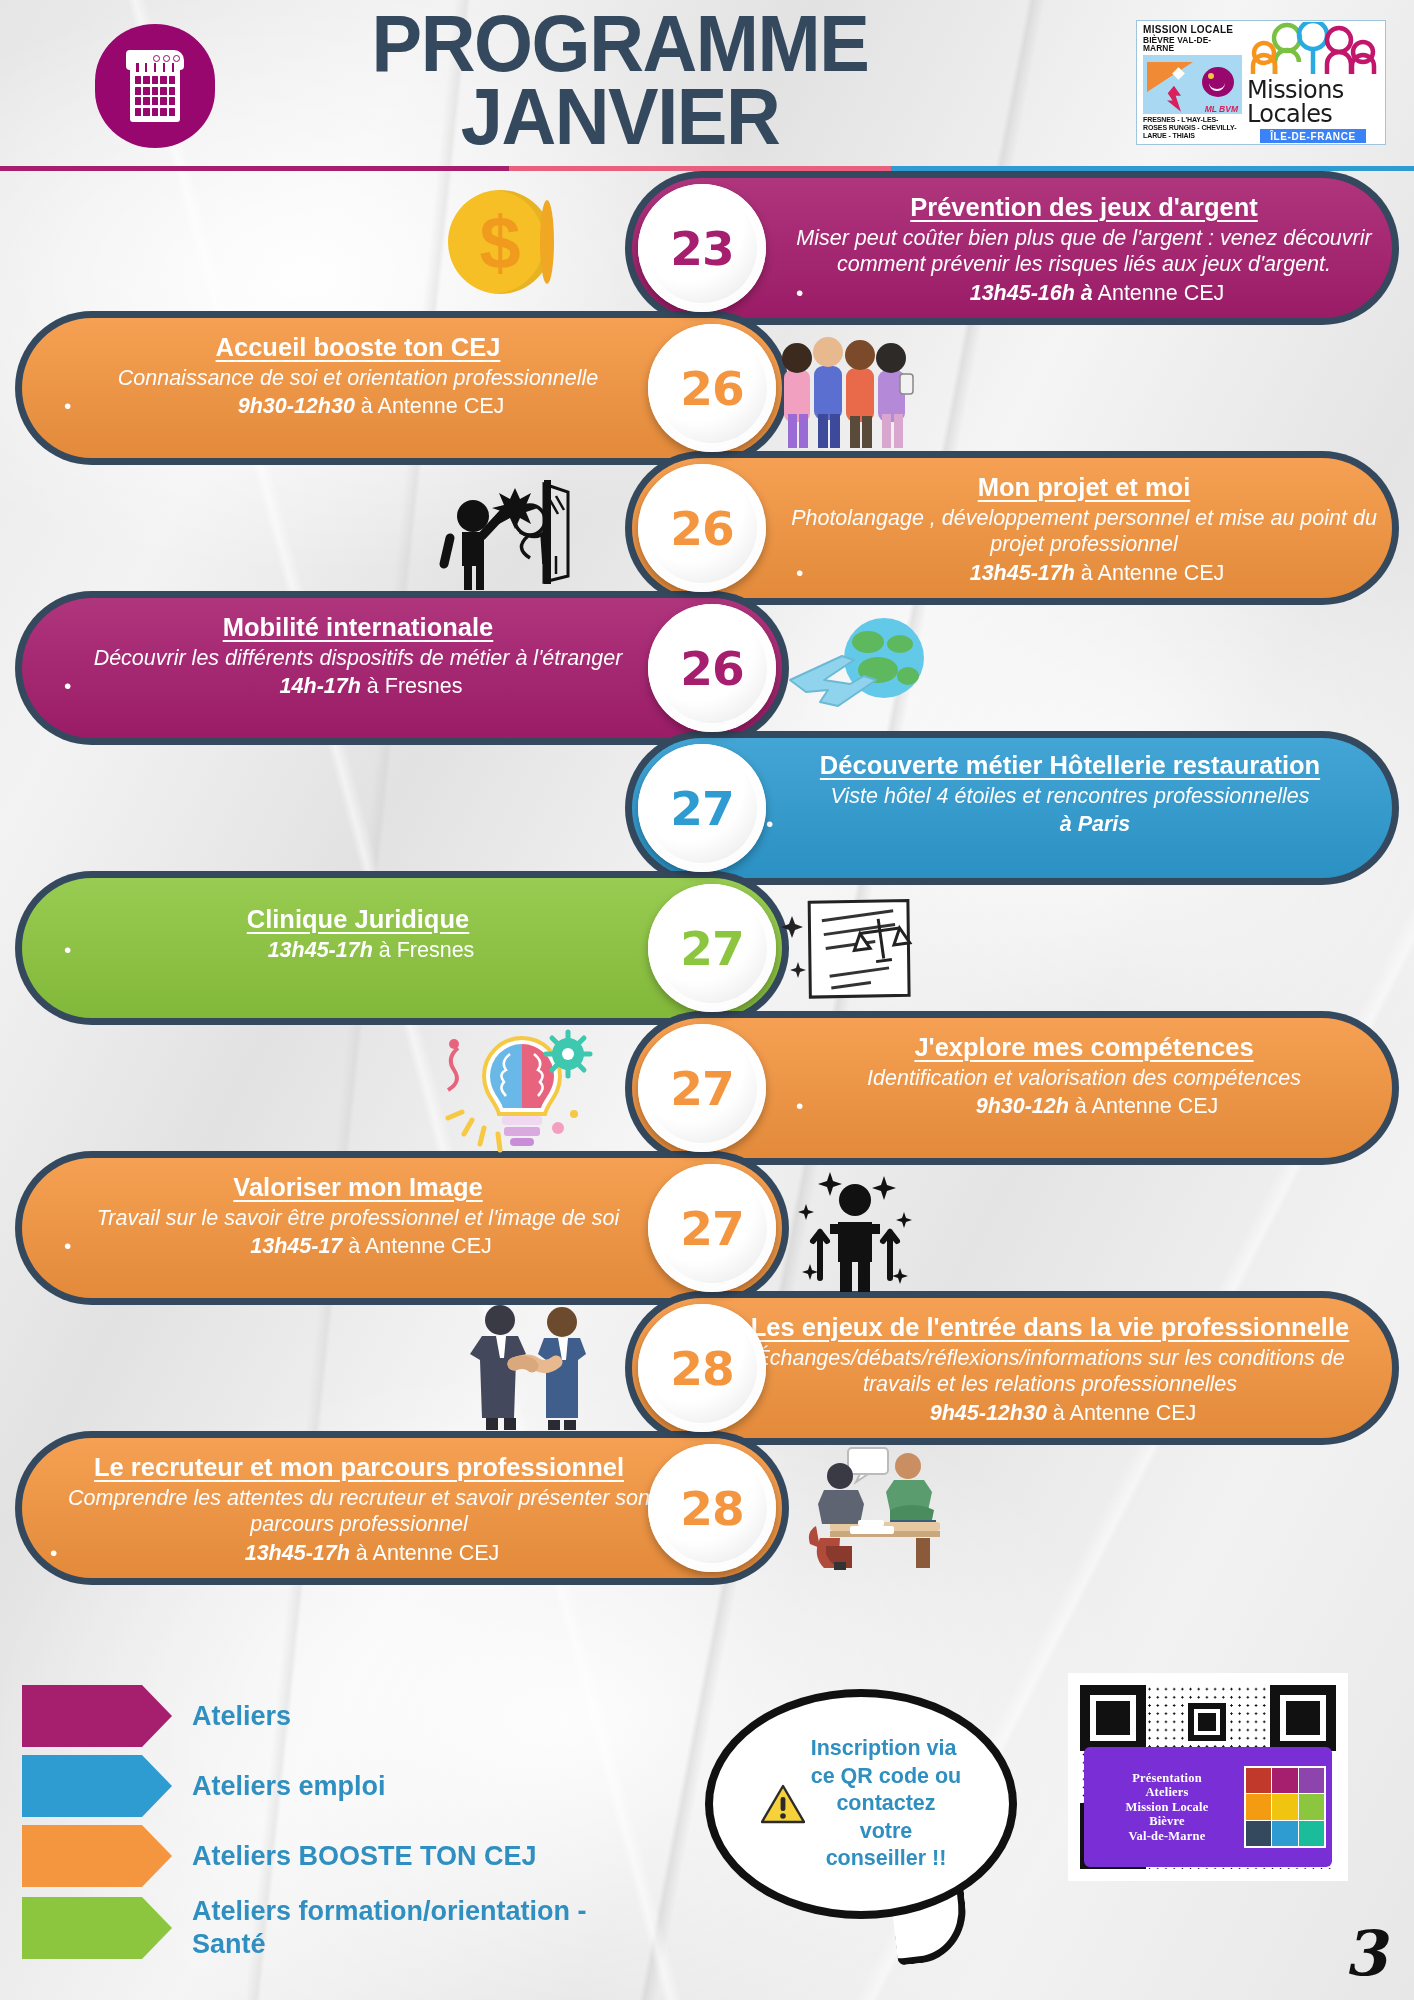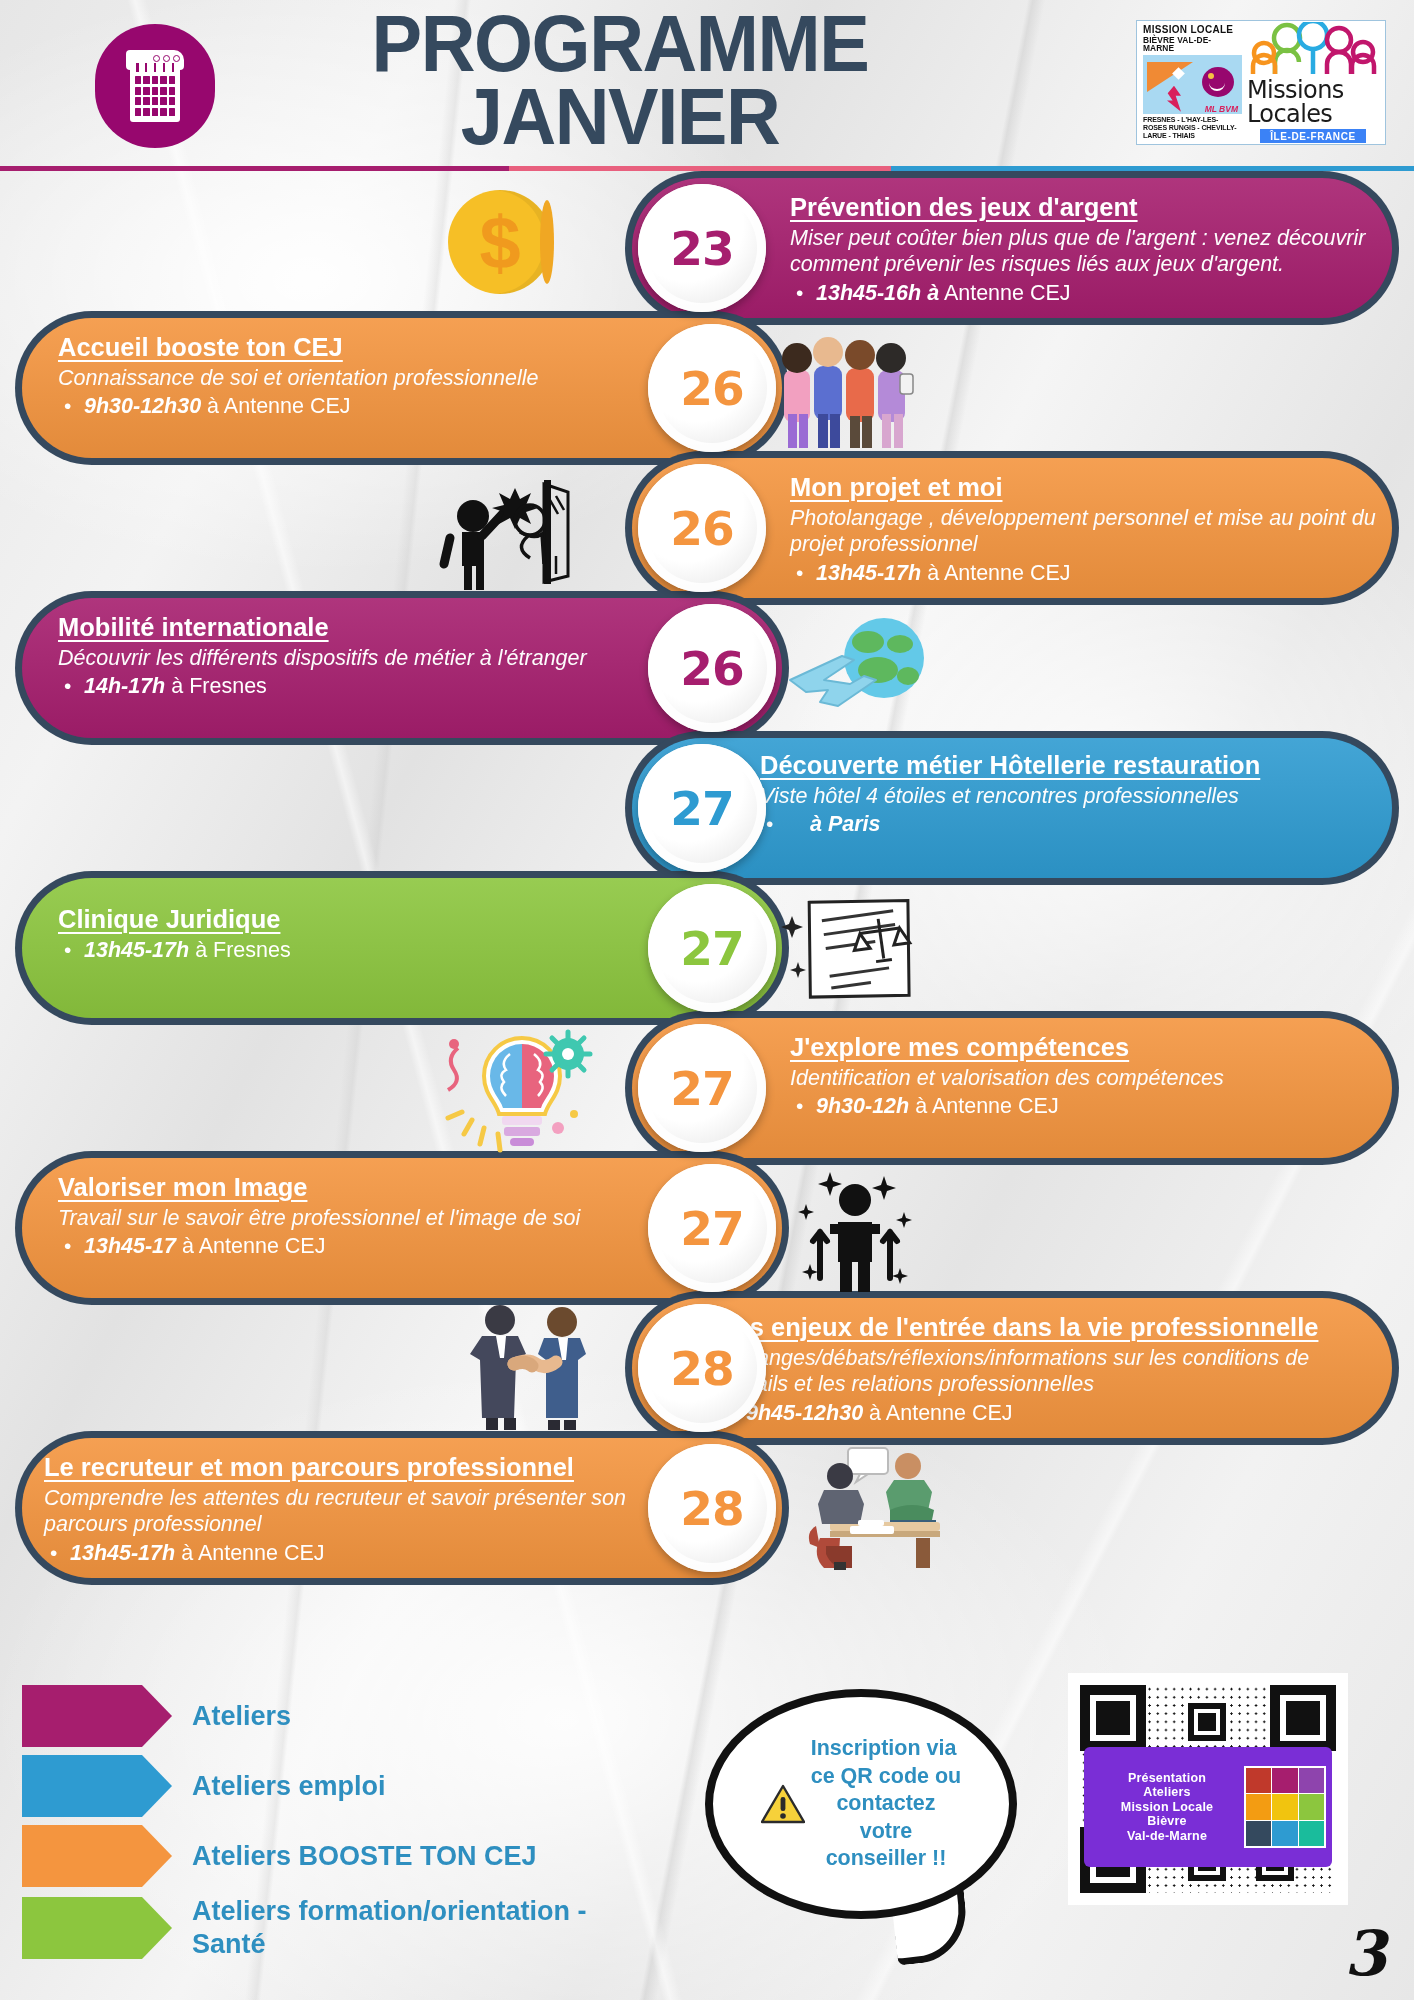--- a/index.html
+++ b/index.html
@@ -103,21 +103,21 @@
   .daybubble{
     position:absolute;top:6px;width:128px;height:128px;border-radius:50%;
     background:radial-gradient(circle at 38% 32%, #ffffff 0 48%, #f1f1f1 70%, #d9d9d9 100%);
     box-shadow:0 4px 9px rgba(0,0,0,.28), inset 0 0 0 9px rgba(255,255,255,.85);
     display:flex;align-items:center;justify-content:center;z-index:4;
   }
   .daybubble span{font-size:47px;font-weight:800;letter-spacing:-1px;font-family:"DejaVu Sans", sans-serif;}
   .row.left  .daybubble{left:648px;}
   .row.right .daybubble{left:638px;}
 
-  .txt{position:absolute;top:14px;color:#fff;z-index:3;}
+  .txt{position:absolute;top:14px;color:#fff;z-index:3;text-align:center;}
   .row.left  .txt{left:58px;width:600px;}
   .row.right .txt{left:790px;width:588px;}
   .row.right.wide .txt{left:760px;width:620px;}
 
   .ev-title{
     font-size:25.5px;font-weight:700;text-decoration:underline;text-underline-offset:4px;
     text-decoration-thickness:2.4px;line-height:1.18;margin-bottom:3px;
   }
   .ev-desc{font-size:21.5px;font-style:italic;line-height:1.22;color:#fdfdfd;}
   .ev-time{font-size:21.5px;line-height:1.3;margin-top:2px;padding-left:26px;position:relative;}
@@ -149,21 +149,21 @@
     border-right:7px solid #111;border-bottom:7px solid #111;
     border-radius:0 0 70% 10%;transform:rotate(-6deg);
   }
   .bubble .inner{position:absolute;inset:0;display:flex;align-items:center;justify-content:center;gap:6px;padding:0 24px;box-sizing:border-box;z-index:3;}
   .warn{width:44px;height:40px;flex:none;position:relative;}
   .warn svg{display:block;}
   .bubble-text{color:#2e8fc0;font-size:21.5px;font-weight:700;line-height:1.28;text-align:center;}
   .bubble-text .l1,.bubble-text .l2{text-align:left;}
 
   
-  .qr{position:absolute;left:1068px;top:1673px;width:280px;height:232px;background:#fff;padding:12px;box-sizing:border-box;}
+  .qr{position:absolute;left:1068px;top:1673px;width:280px;height:208px;background:#fff;padding:12px;box-sizing:border-box;font-family:Liberation Serif, serif;}
   .qrgrid{position:relative;width:100%;height:100%;}
   .qrdots{position:absolute;inset:0;
     background-image:radial-gradient(circle, #111 1.05px, transparent 1.25px);
     background-size:8.2px 8.2px;}
   .finder{position:absolute;width:46px;height:46px;border:10px solid #111;background:#fff;}
   .finder:after{content:"";position:absolute;inset:6px;background:#111;}
   .f-tl{left:0;top:0;} .f-tr{right:0;top:0;} .f-bl{left:0;bottom:0;}
   .align{position:absolute;width:26px;height:26px;border:6px solid #111;background:#fff;}
   .align:after{content:"";position:absolute;inset:4px;background:#111;}
   .qr-overlay{

